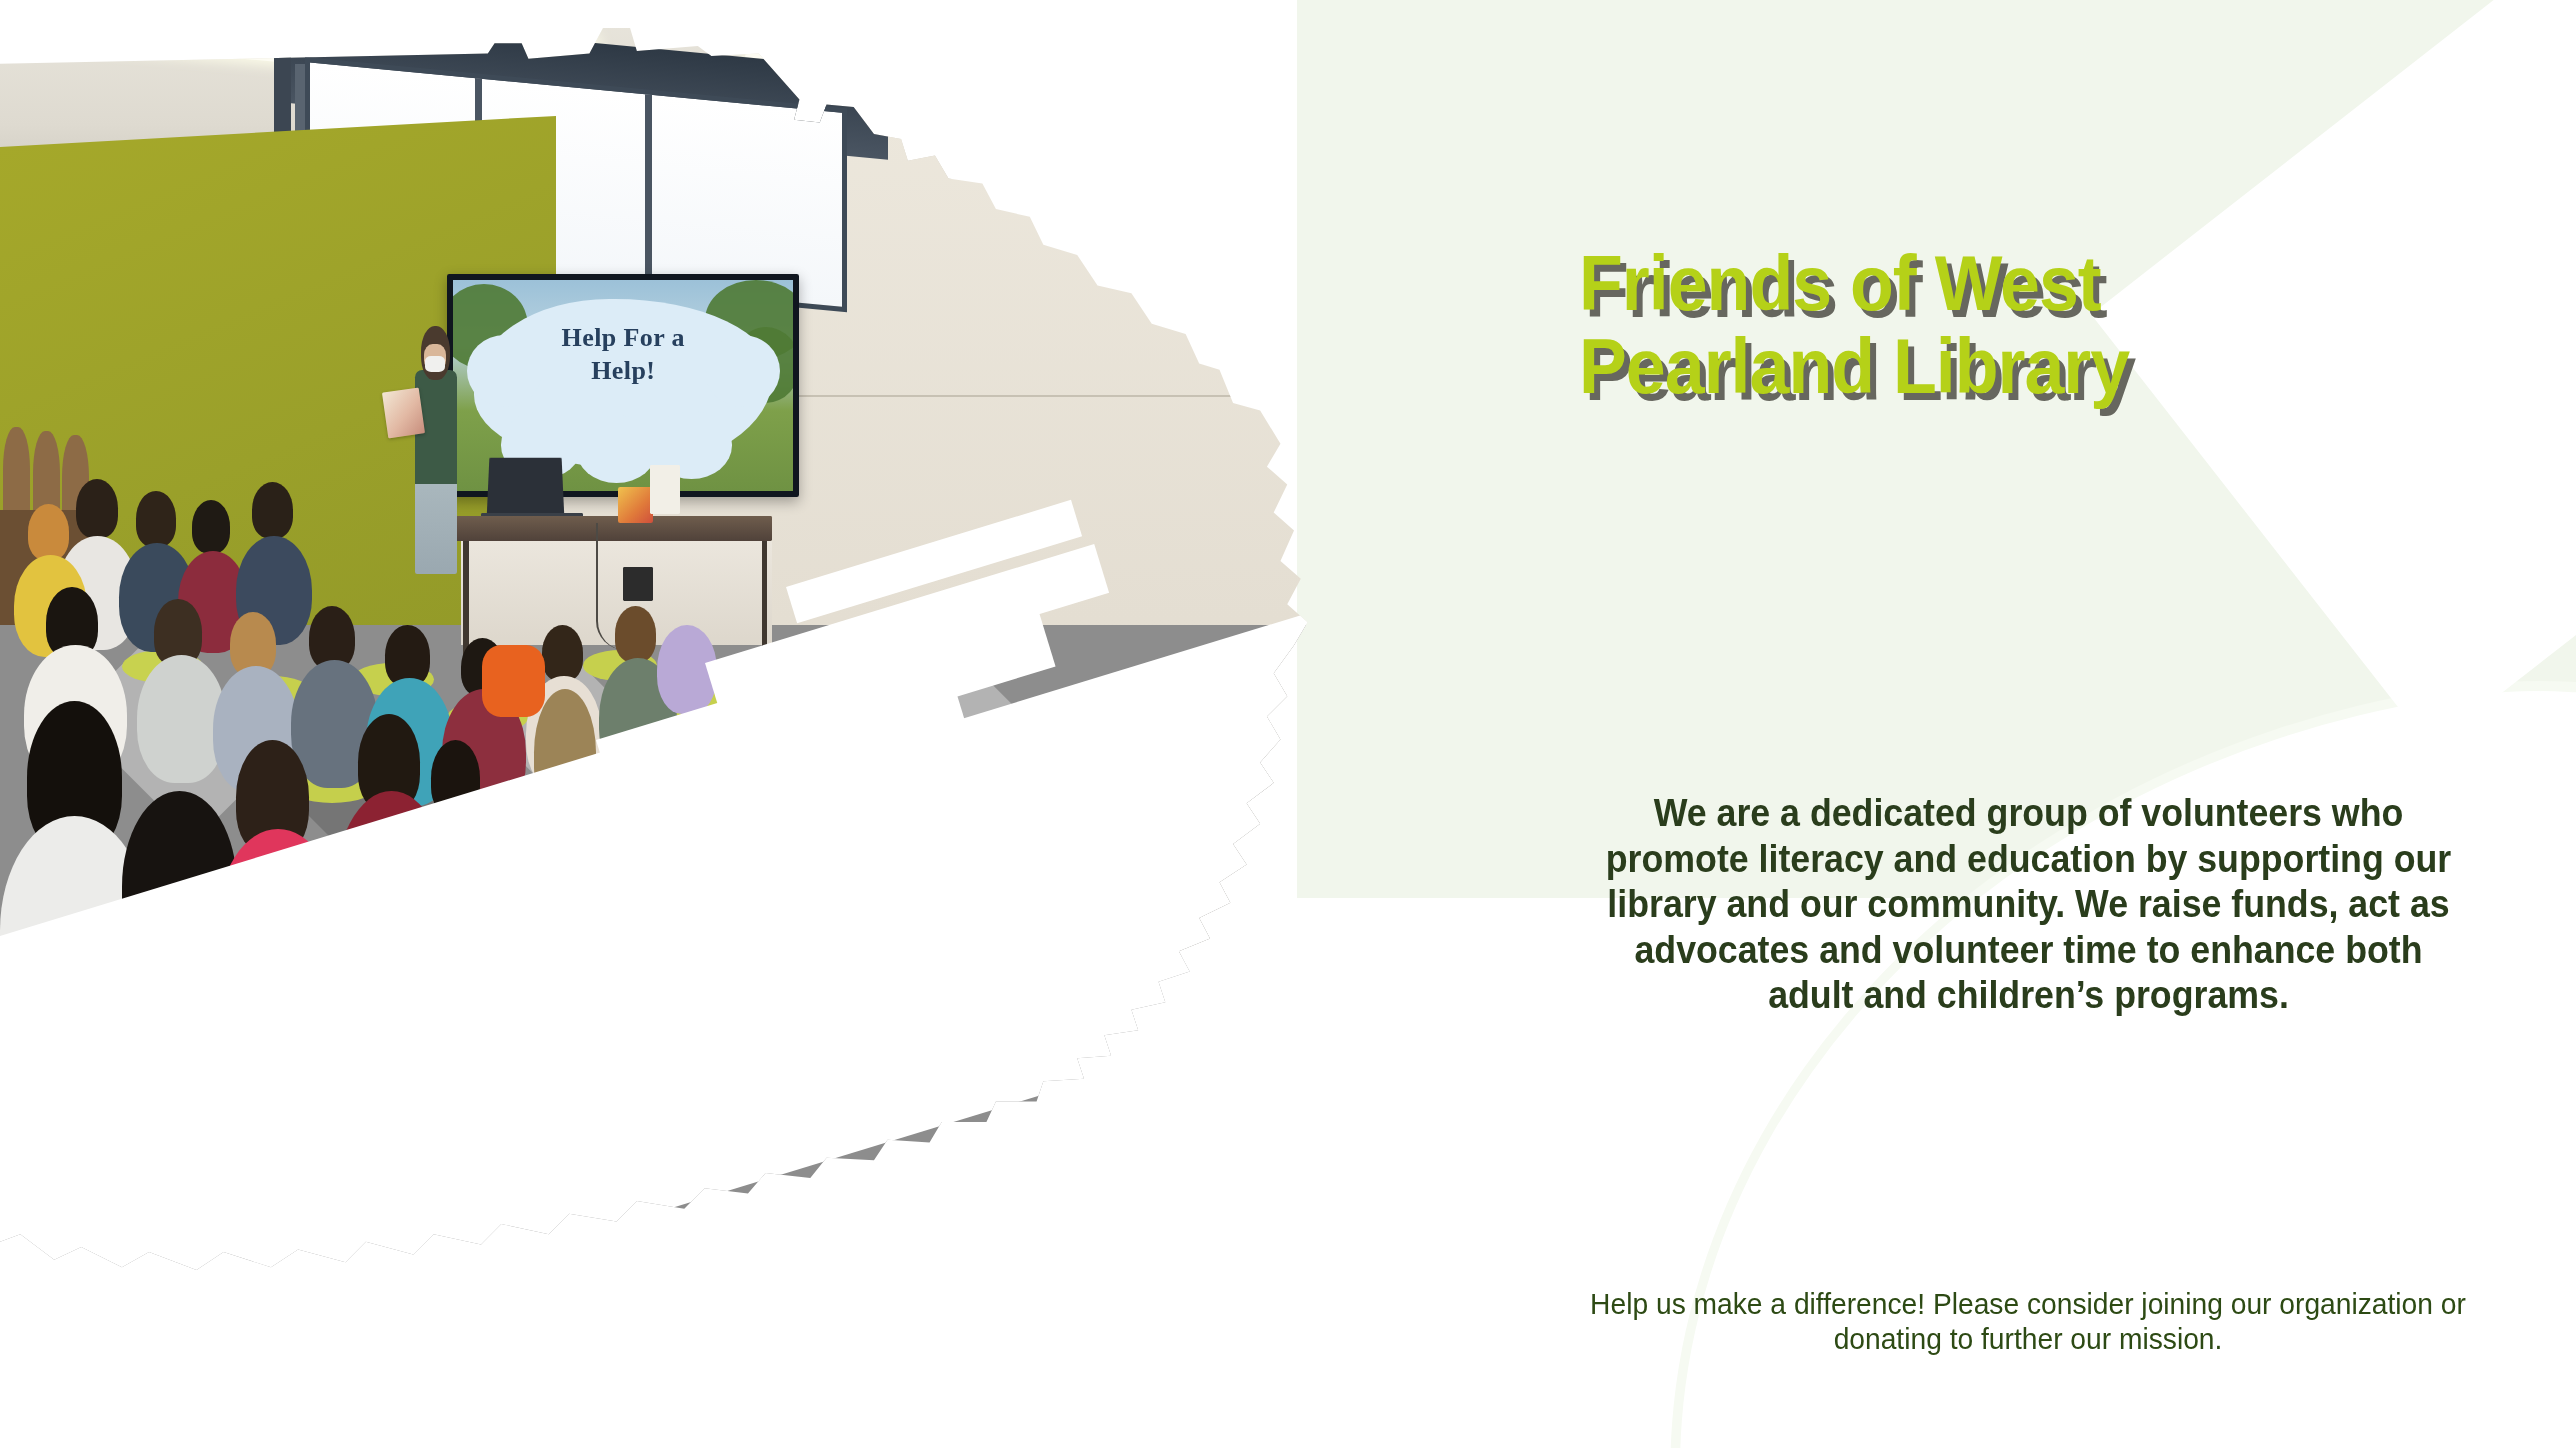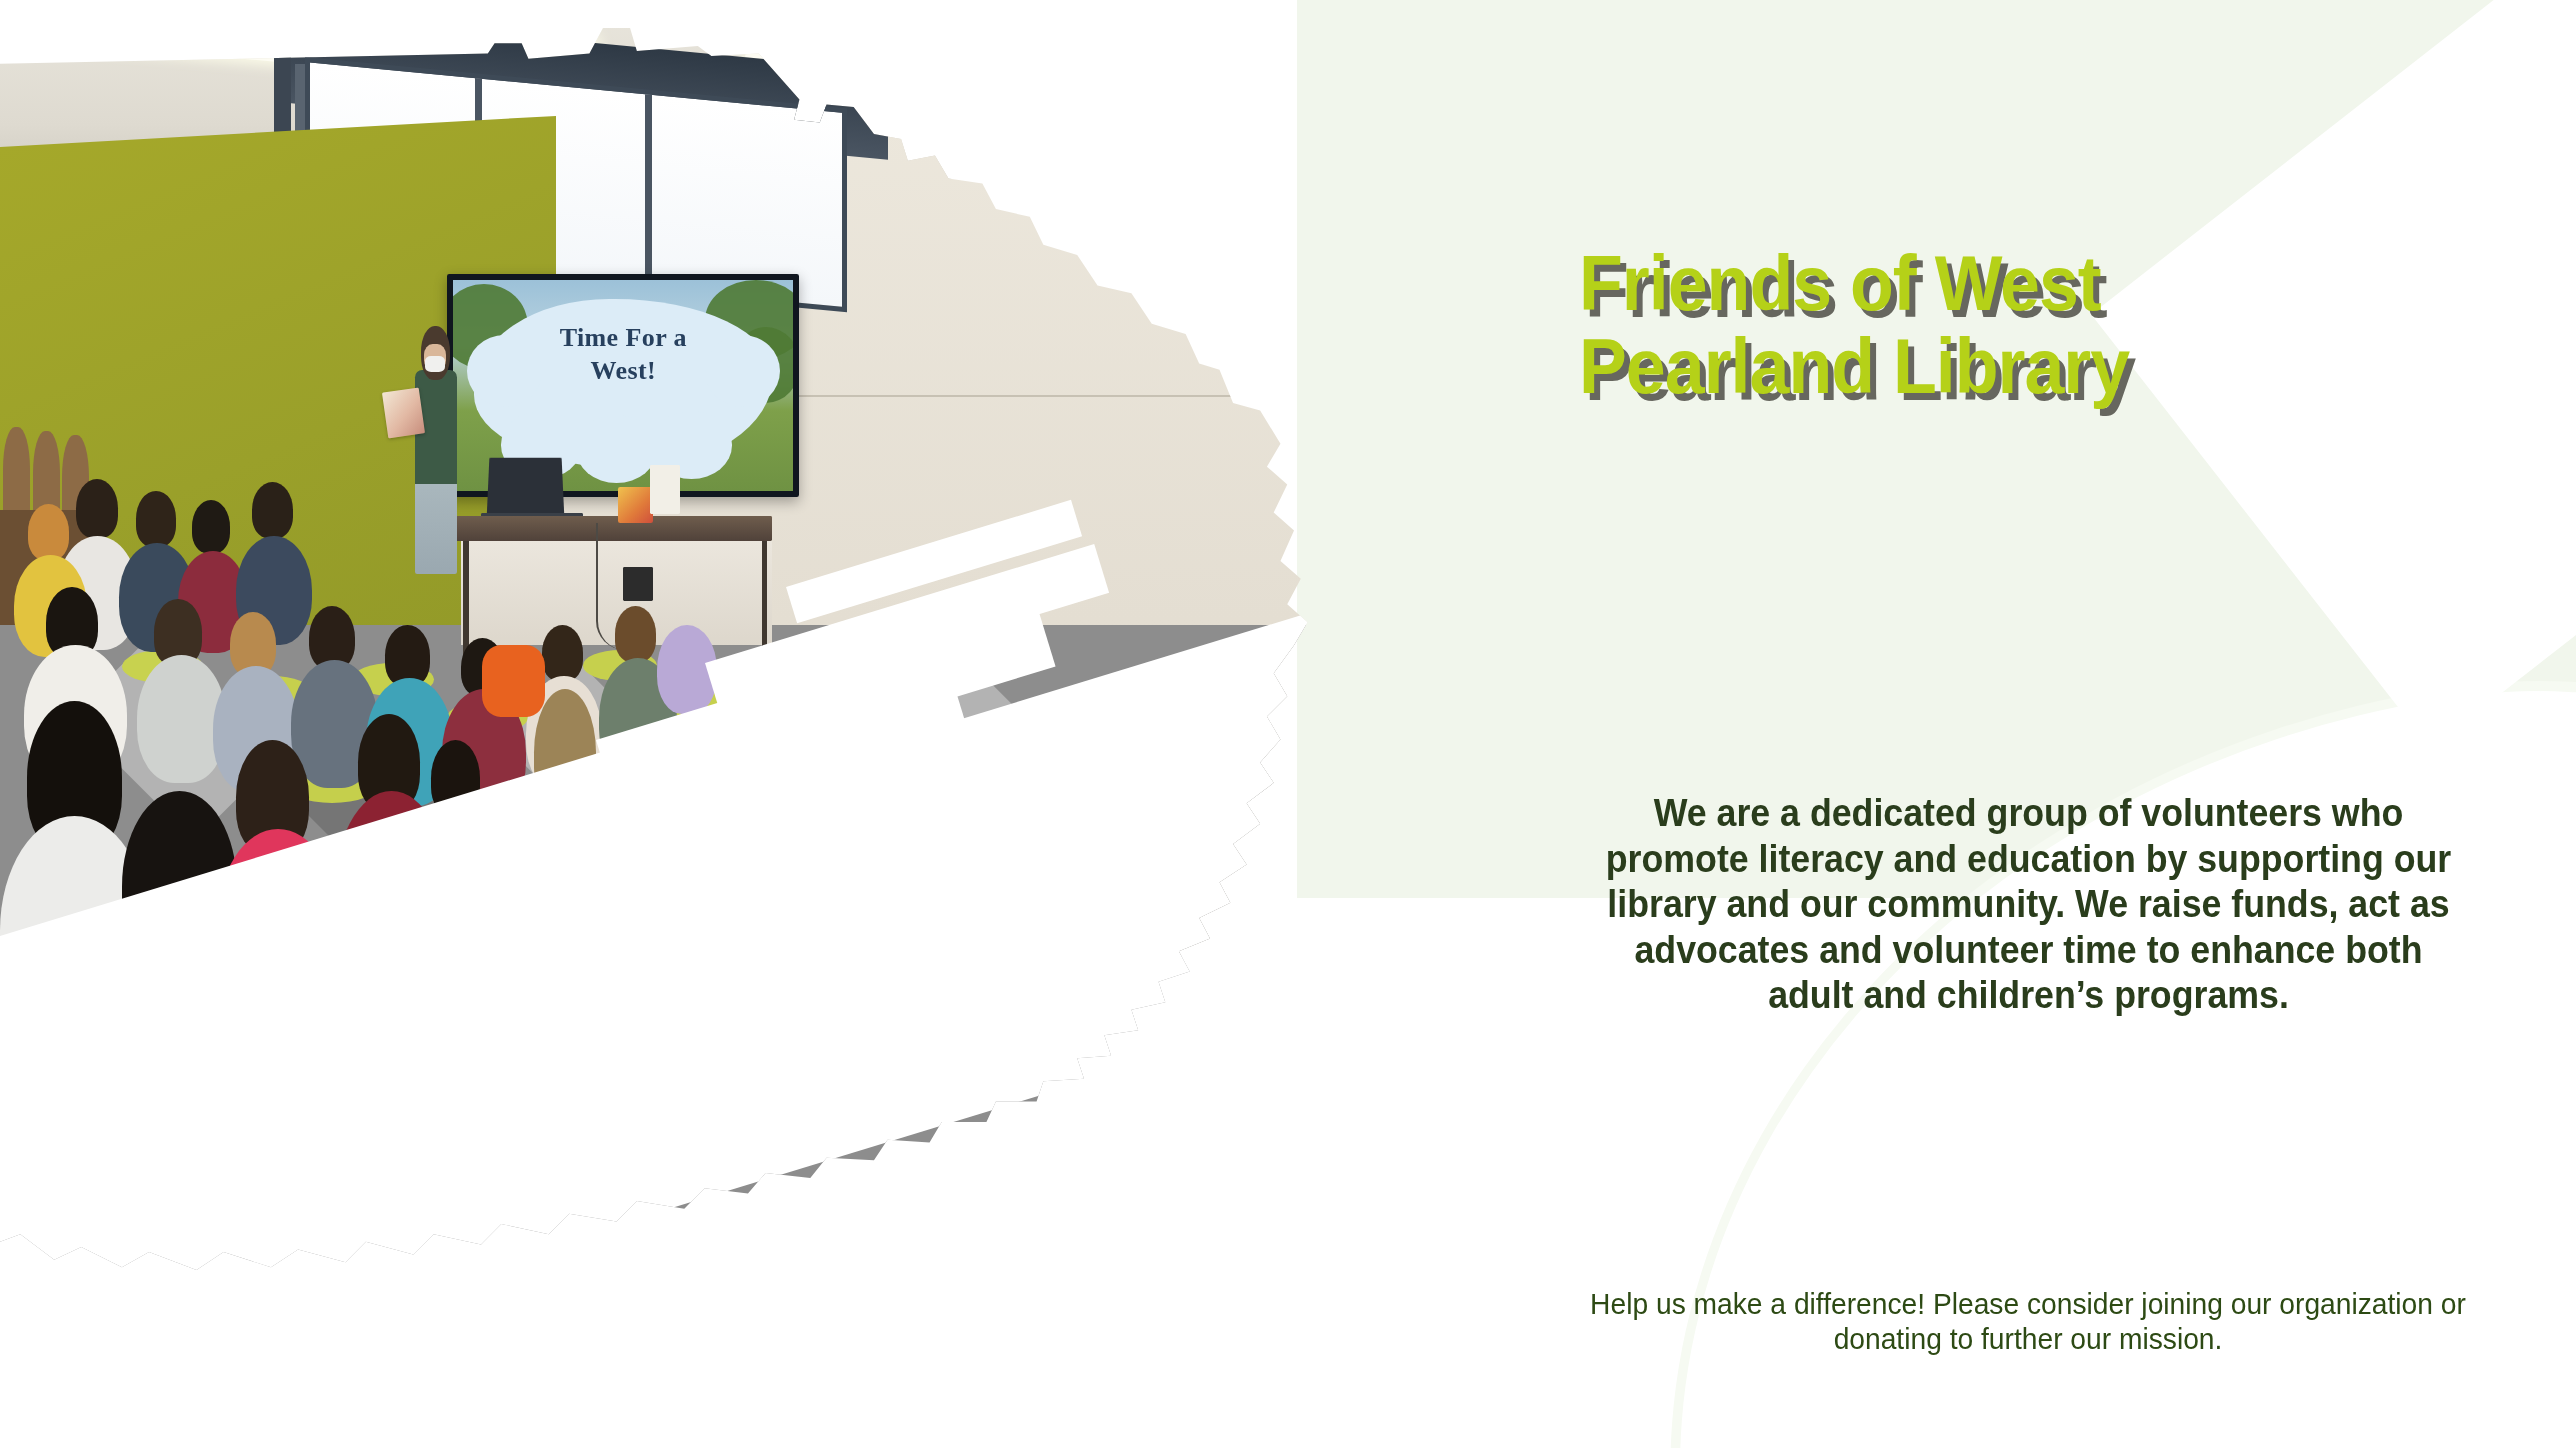--- a/index.html
+++ b/index.html
@@ -236,22 +236,22 @@
         <div class="p-tv-tree" style="left:-4%;top:2%;width:26%;height:40%;"></div>
         <div class="p-tv-tree" style="left:74%;top:0%;width:30%;height:38%;"></div>
         <div class="p-tv-tree" style="left:82%;top:22%;width:20%;height:36%;"></div>
         <div class="p-cloud"></div>
         <div class="p-cloud-b" style="left:14%;top:62%;width:24%;height:32%;"></div>
         <div class="p-cloud-b" style="left:36%;top:64%;width:24%;height:32%;"></div>
         <div class="p-cloud-b" style="left:58%;top:62%;width:24%;height:32%;"></div>
         <div class="p-cloud-b" style="left:4%;top:26%;width:22%;height:34%;"></div>
         <div class="p-cloud-b" style="left:74%;top:26%;width:22%;height:34%;"></div>
         <div class="p-tvtext">
-          <div>Time For a</div>
-          <div>West!</div>
+          <div>Help For a</div>
+          <div>Help!</div>
         </div>
       </div>
 
       <div class="p-floor">
         <div class="p-tile" style="left:6%;top:10%;width:13%;height:16%;"></div>
         <div class="p-tile-d" style="left:22%;top:22%;width:12%;height:15%;"></div>
         <div class="p-tile" style="left:38%;top:14%;width:14%;height:17%;"></div>
         <div class="p-tile-d" style="left:52%;top:30%;width:13%;height:16%;"></div>
         <div class="p-tile" style="left:64%;top:8%;width:14%;height:17%;"></div>
         <div class="p-tile-d" style="left:30%;top:44%;width:13%;height:16%;"></div>

